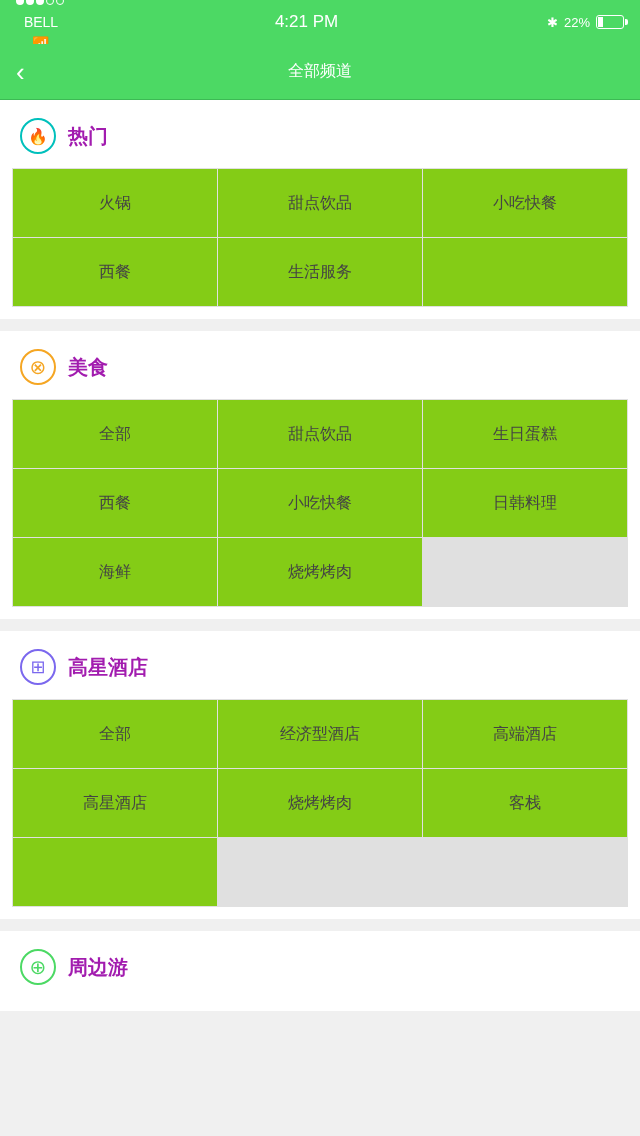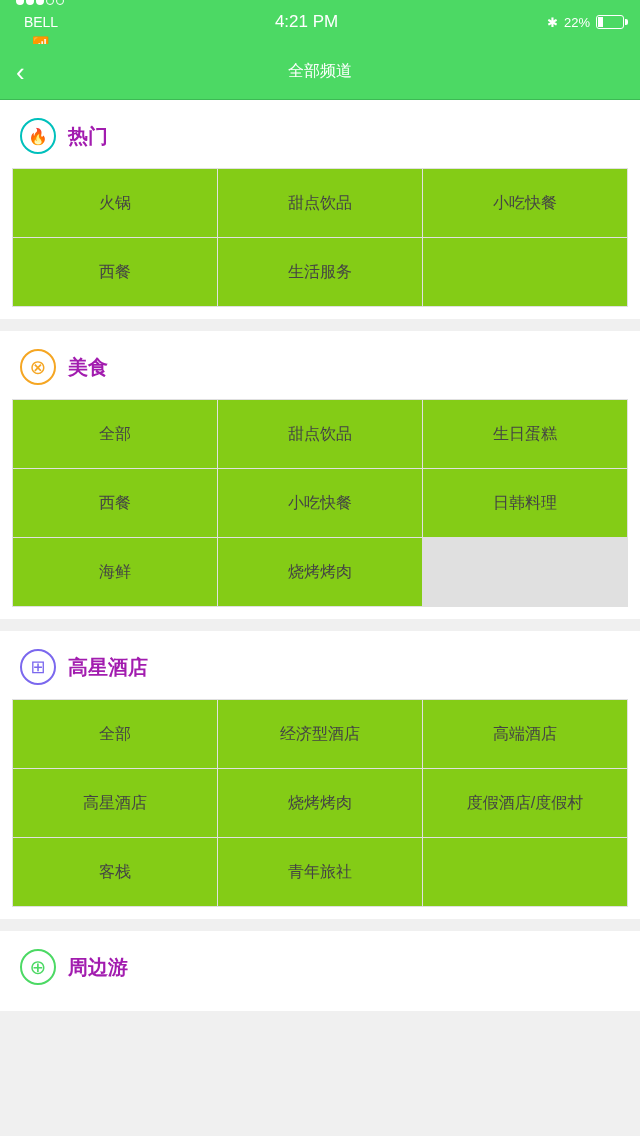--- a/index.html
+++ b/index.html
@@ -194,23 +194,21 @@
           <span style="font-size: 18px; color: rgb(123, 104, 238);">⊞</span>
         </div>
         <span class="section-title">高星酒店</span>
       </div>
       <div class="grid">
         <div class="grid-item">全部</div>
         <div class="grid-item">经济型酒店</div>
         <div class="grid-item">高端酒店</div>
         <div class="grid-item">高星酒店</div>
         <div class="grid-item">烧烤烤肉</div>
-        <div class="grid-item">度假酒店/度假村</div>
         <div class="grid-item">客栈</div>
-        <div class="grid-item">青年旅社</div>
         <div class="grid-item"></div>
       </div>
     </div>
     <div class="section">
       <div class="section-header">
         <div class="section-icon nearby">
           <span style="font-size: 20px; color: rgb(76, 217, 100);">⊕</span>
         </div>
         <span class="section-title">周边游</span>
       </div>

